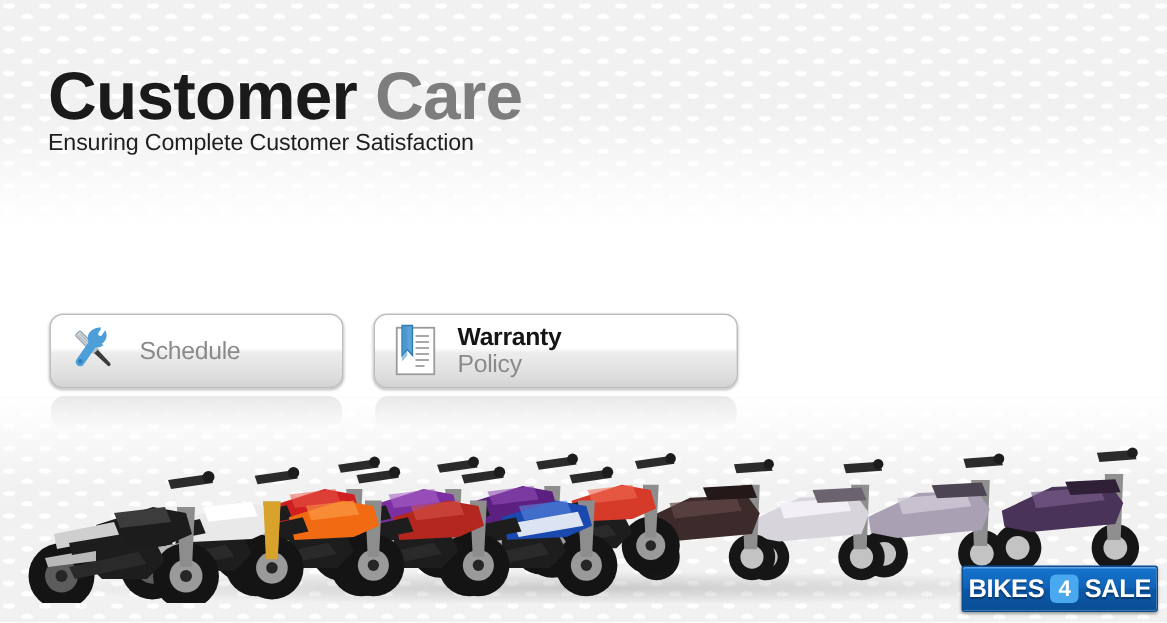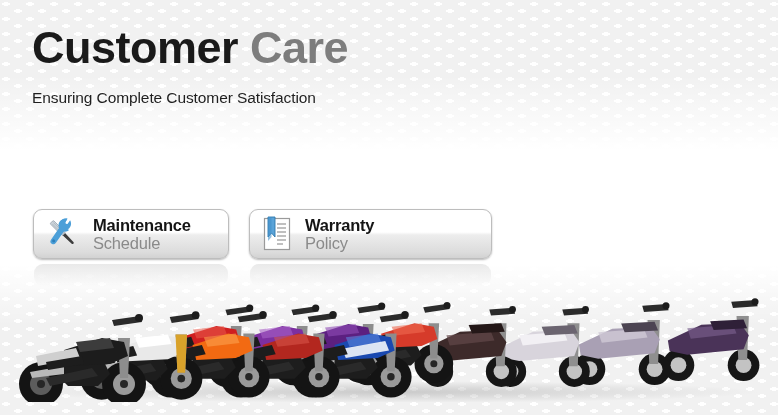--- a/index.html
+++ b/index.html
@@ -31,29 +31,29 @@
     content:"";position:absolute;left:0;bottom:0;width:100%;height:75px;
     background:linear-gradient(rgba(255,255,255,0),#ffffff);
   }
   #tex-bottom{top:265px;height:150px;}
   #tex-bottom::after{
     content:"";position:absolute;left:0;top:0;width:100%;height:60px;
     background:linear-gradient(#ffffff,rgba(255,255,255,0));
   }
 
   
-  #header{position:absolute;left:32px;top:24px;z-index:5;}
+  #header{position:absolute;left:32px;top:40px;z-index:5;}
   #title{
     font-size:45px;font-weight:bold;letter-spacing:-0.5px;
     line-height:1.05;white-space:nowrap;
   }
   #title .w1{color:#1a1a1a;}
   #title .w2{color:#7d7d7d;}
   #subtitle{
-    margin-top:18px;font-size:15.5px;color:#1f1f1f;white-space:nowrap;
+    margin-top:0;font-size:15.5px;color:#1f1f1f;white-space:nowrap;
     letter-spacing:-0.1px;
   }
 
   
   #buttons{position:absolute;left:33px;top:209px;z-index:6;display:flex;}
   .btn{
     position:relative;
     height:50px;
     border-radius:9px;
     border:1px solid #bdbdbd;
@@ -131,21 +131,20 @@
           <path d="M17.8 20 h3.4 l-0.5 12 a1.2 1.2 0 0 1 -2.4 0 z" fill="#3c3c3c"></path>
         </g>
 
         <g transform="rotate(35 19 19)" fill="#4c9fd8">
           <path d="M14.2 4.6 a6.4 6.4 0 1 0 7.6 7.6 l 0 0 a6.4 6.4 0 0 1 -7.6 -7.6 z"></path>
           <path d="M13.8 3.6 a6.6 6.6 0 0 0 -1.4 11.3 l 0 15.6 a2.9 2.9 0 0 0 5.8 0 l 0 -15.6 a6.6 6.6 0 0 0 -1.3 -11.3 l 0 4.6 a2.2 2.2 0 0 1 -3.1 0 z" fill="#4c9fd8"></path>
           <circle cx="15.3" cy="30" r="1.5" fill="#2d7fba"></circle>
         </g>
       </svg>
       <span class="labels">
-        <span class="lab1">Maintenance</span>
         <span class="lab2">Schedule</span>
       </span>
       <div class="btn-reflection"></div>
     </div>
 
     <div class="btn" id="btn-warranty">
       <svg class="ico" width="34" height="38" viewBox="0 0 34 38">
 
         <rect x="4.5" y="3.5" width="25" height="31" fill="#ffffff" stroke="#9a9a9a" stroke-width="1.2"></rect>
 
@@ -298,14 +297,21 @@
 
     <g transform="translate(6,16) scale(1)">
       <use href="#mc"></use>
       <path d="M58 52 L96 40 L118 44 L122 58 L104 66 L62 68 Z" fill="#1c1c1c"></path>
       <path d="M70 44 L104 40 L108 50 L74 54 Z" fill="#3c3c3c"></path>
       <path d="M30 58 L70 50 L74 60 L32 68 Z" fill="#cfcfcf"></path>
       <path d="M40 64 L76 58 L78 66 L42 72 Z" fill="#1d1d1d"></path>
     </g>
   </svg>
 
+  <div id="logo">
+    <span class="lg">
+      <span>BIKES</span>
+      <span class="four">4</span>
+      <span>SALE</span>
+    </span>
+  </div>
 
 </div>
 
 </body></html>

